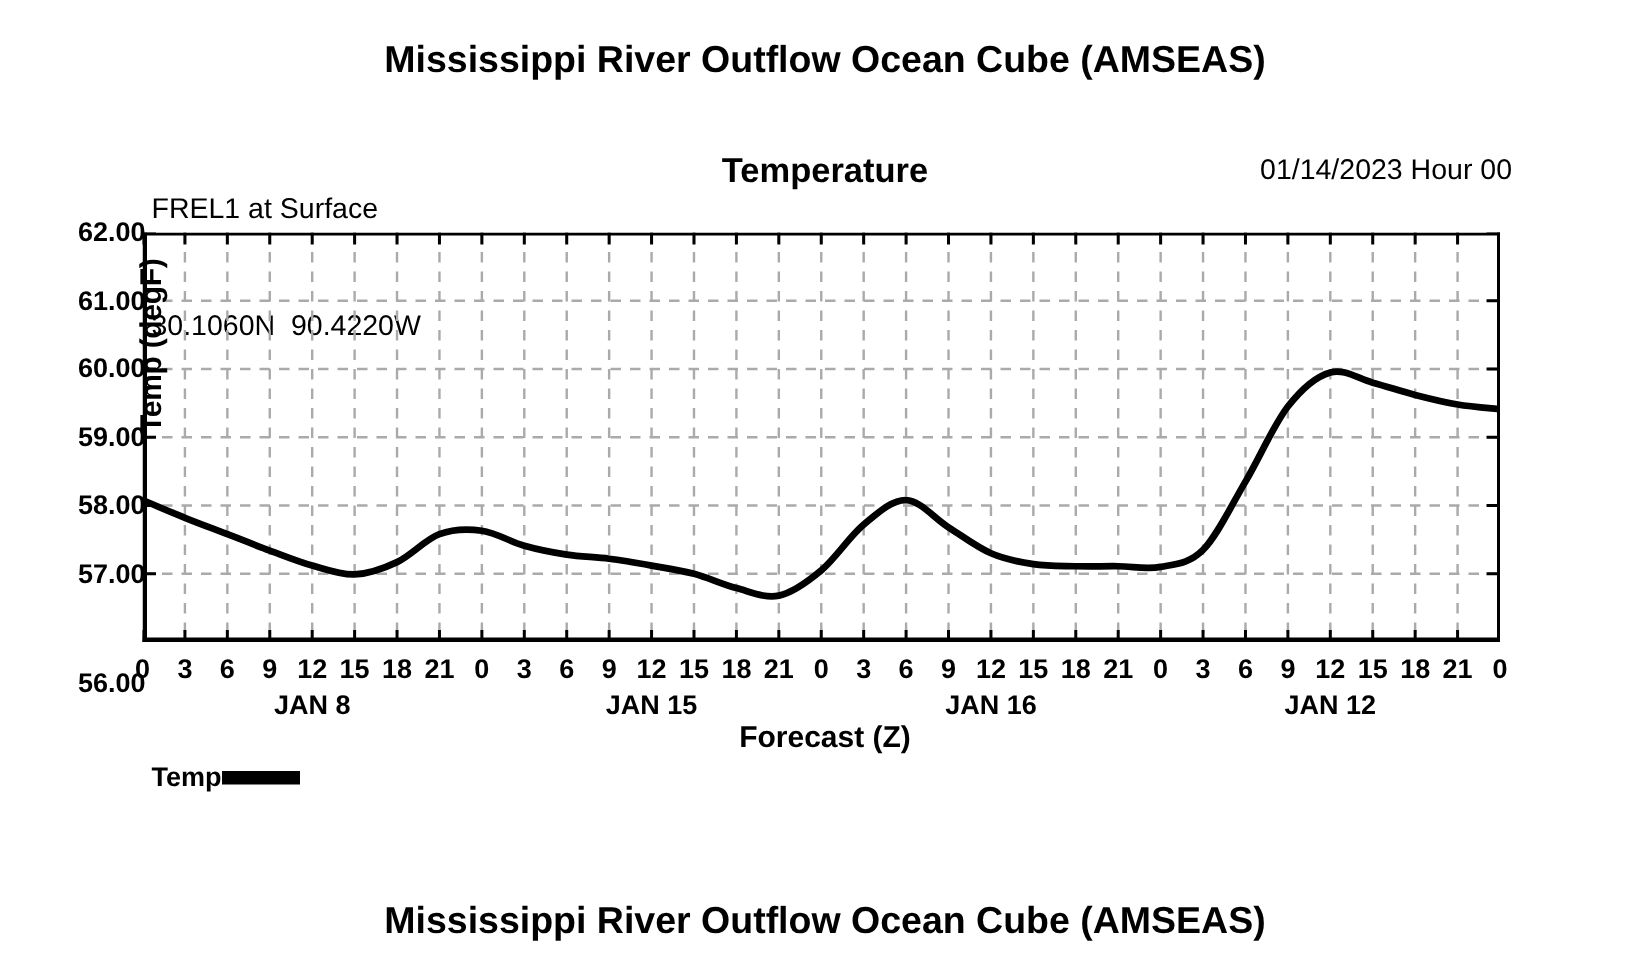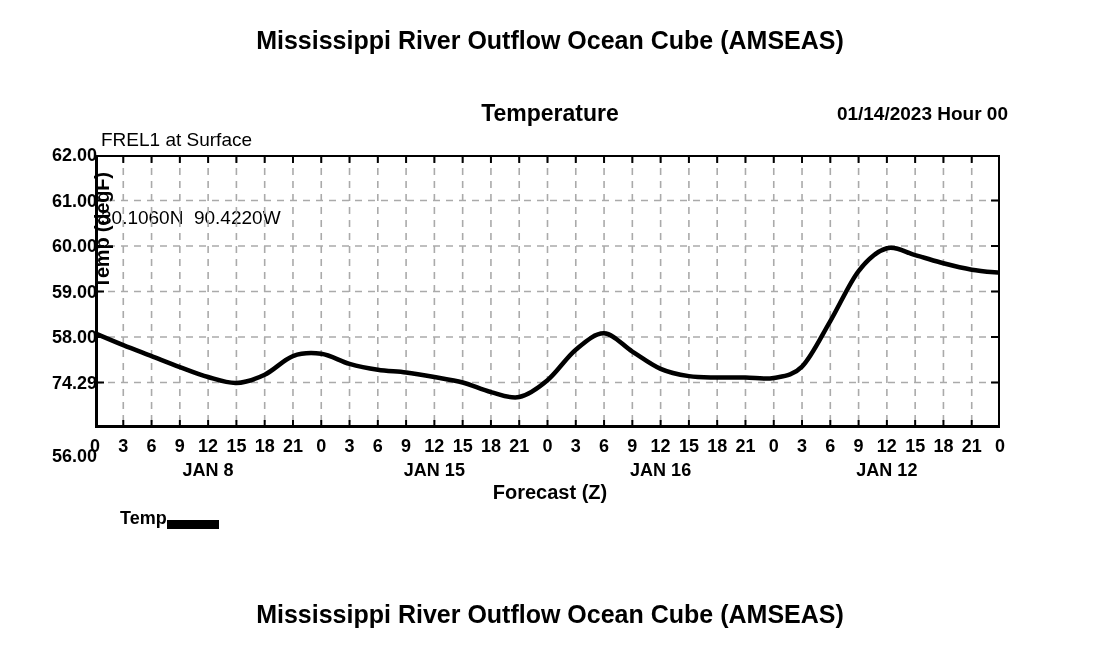--- a/index.html
+++ b/index.html
@@ -57,21 +57,21 @@
     text-align: center;
     font-size: 23px;
     font-weight: bold;
   }
 
   .hdr-right {
     position: absolute;
     right: 92px;
     top: 103px;
     font-size: 19px;
-    font-weight: bold;
+    font-weight: normal;
     white-space: nowrap;
   }
 
   
   #plot-wrap {
     position: absolute;
     left: 95px;
     top: 155px;
     width: 905px;
     height: 273px;
@@ -131,22 +131,21 @@
     font-size: 20px;
     font-weight: bold;
   }
 
   
   .legend {
     position: absolute;
     left: 101px;
     top: 508px;
     display: flex;
-    align-items: flex-end;
-    margin-left: 19px;
+    align-items: center;
   }
   .legend-label {
     font-size: 18px;
     font-weight: bold;
   }
   .legend-swatch {
     width: 52px;
     height: 9px;
     background: #000000;
   }
@@ -293,21 +292,21 @@
         <line x1="904" y1="0" x2="904" y2="273" stroke="#000" stroke-width="2"></line>
         <line x1="0" y1="1" x2="905" y2="1" stroke="#000" stroke-width="2"></line>
       </g>
     <g id="series-group">
         <path d="M 0.00 178.36 C 4.71 180.33, 18.85 186.40, 28.28 190.19 C 37.71 193.98, 47.14 197.47, 56.56 201.11 C 65.99 204.75, 75.42 208.54, 84.84 212.03 C 94.27 215.52, 103.70 219.39, 113.13 222.04 C 122.55 224.69, 131.98 228.33, 141.41 227.95 C 150.83 227.58, 160.26 224.24, 169.69 219.76 C 179.11 215.29, 188.54 204.60, 197.97 201.11 C 207.40 197.62, 216.82 197.55, 226.25 198.83 C 235.68 200.12, 245.10 206.19, 254.53 208.85 C 263.96 211.50, 273.39 213.32, 282.81 214.76 C 292.24 216.20, 301.67 216.28, 311.09 217.49 C 320.52 218.70, 329.95 220.37, 339.38 222.04 C 348.80 223.71, 358.23 225.00, 367.66 227.50 C 377.08 230.00, 386.51 234.63, 395.94 237.06 C 405.36 239.48, 414.79 244.03, 424.22 242.06 C 433.65 240.09, 443.07 233.11, 452.50 225.23 C 461.93 217.34, 471.35 202.55, 480.78 194.74 C 490.21 186.93, 499.64 178.06, 509.06 178.36 C 518.49 178.66, 527.92 190.64, 537.34 196.56 C 546.77 202.48, 556.20 209.76, 565.63 213.85 C 575.05 217.95, 584.48 219.69, 593.91 221.13 C 603.33 222.57, 612.76 222.27, 622.19 222.50 C 631.61 222.72, 641.04 222.42, 650.47 222.50 C 659.90 222.57, 669.32 224.77, 678.75 222.95 C 688.18 221.13, 697.60 221.05, 707.03 211.57 C 716.46 202.10, 725.89 182.00, 735.31 166.07 C 744.74 150.15, 754.17 128.16, 763.59 116.02 C 773.02 103.89, 782.45 95.93, 791.88 93.27 C 801.30 90.62, 810.73 97.60, 820.16 100.10 C 829.58 102.60, 839.01 105.86, 848.44 108.29 C 857.86 110.72, 867.29 113.07, 876.72 114.66 C 886.15 116.25, 900.29 117.31, 905.00 117.85" fill="none" stroke="#000000" stroke-width="4.5" stroke-linecap="round" stroke-linejoin="round"></path>
       </g>
   </svg>
   <div class="ylabel">Temp (degF)</div>
   <div id="ytick-host">
       <div class="ytick" style="top: 273px; margin-top: 28px;">56.00</div>
-      <div class="ytick" style="top: 227.5px;">74.29</div>
+      <div class="ytick" style="top: 227.5px;">57.00</div>
       <div class="ytick" style="top: 182px;">58.00</div>
       <div class="ytick" style="top: 136.5px;">59.00</div>
       <div class="ytick" style="top: 91px;">60.00</div>
       <div class="ytick" style="top: 45.5px;">61.00</div>
       <div class="ytick" style="top: 0px;">62.00</div>
     </div>
   <div id="xtick-host">
       <div class="xtick" style="left: 0px;">0</div>
       <div class="xtick" style="left: 28.2812px;">3</div>
       <div class="xtick" style="left: 56.5625px;">6</div>

